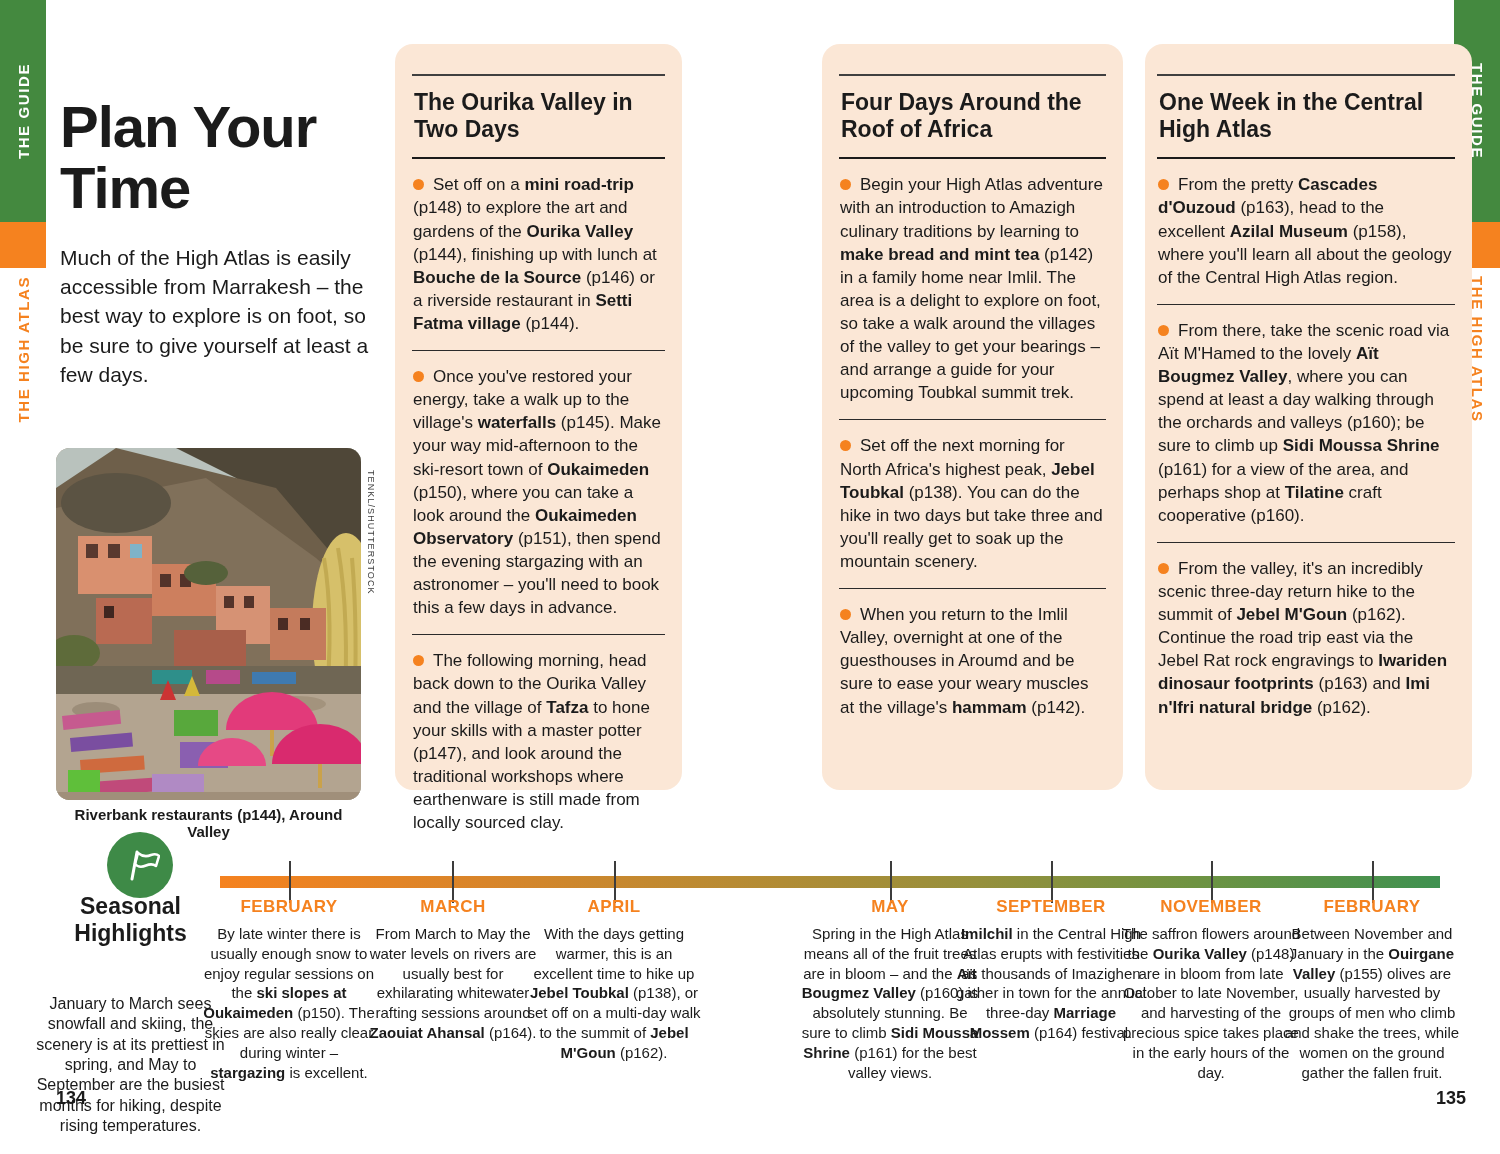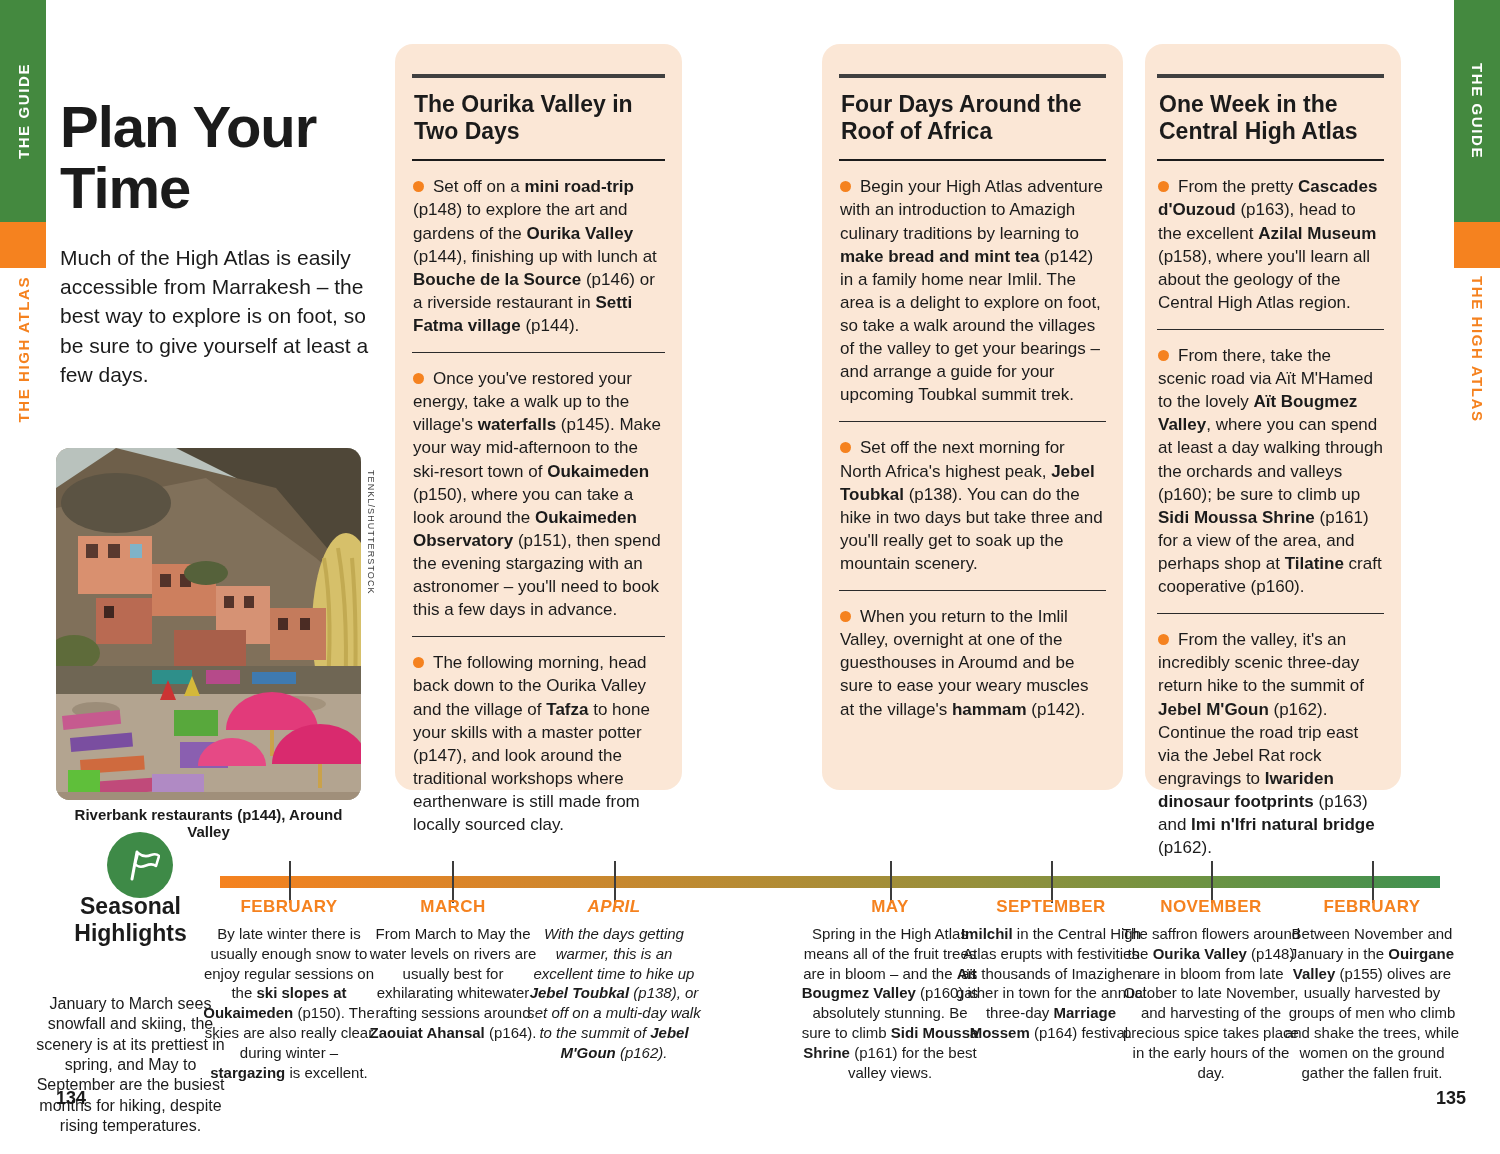--- a/index.html
+++ b/index.html
@@ -24,39 +24,39 @@
   .intro{position:absolute;left:60px;top:243px;width:310px;font-size:21px;line-height:1.39;margin:0;}
   
   .photo{position:absolute;left:56px;top:448px;width:305px;height:352px;border-radius:14px;overflow:hidden;background:#9c8d79;}
   .photo svg{display:block;}
   .credit{position:absolute;left:366px;top:470px;font-size:9px;letter-spacing:1.1px;color:#3c3c3c;writing-mode:vertical-rl;}
   .caption{position:absolute;left:56px;top:806px;width:305px;text-align:center;font-weight:bold;font-size:15px;}
   
   .card{position:absolute;top:44px;height:746px;background:#FBE7D6;border-radius:18px;box-sizing:border-box;padding:30px 17px 20px;}
   .card1{left:395px;width:287px;}
   .card2{left:822px;width:301px;}
-  .card3{left:1145px;width:256px;padding-left:12px;}
-  .card-title{font-size:23px;font-weight:700;line-height:1.16;margin:0;border-top:4px solid #404040;border-bottom:2px solid #1b1b1b;padding:13px 2px 15px;}
+  .card3{left:1145px;width:327px;padding-left:12px;}
+  .card-title{font-size:23px;font-weight:700;line-height:1.16;margin:0;border-top:2px solid #404040;border-bottom:2px solid #1b1b1b;padding:13px 2px 15px;}
   .bullet{margin:0;padding:14px 1px 15px;font-size:17px;line-height:1.36;}
   .bullet:not(.first){border-top:1.5px solid #2b2b2b;}
   .dot{display:inline-block;width:11px;height:11px;border-radius:50%;background:#F5821F;margin-right:9px;}
   
   .flag-badge{position:absolute;left:107px;top:832px;width:66px;height:66px;border-radius:50%;background:#3E8A47;display:flex;align-items:center;justify-content:center;}
   .seasonal-title{position:absolute;left:28px;top:893px;width:205px;text-align:center;font-size:23px;font-weight:700;line-height:1.17;margin:0;}
   .seasonal-intro{position:absolute;left:33px;top:994px;width:195px;text-align:center;font-size:16px;line-height:1.27;margin:0;}
   
   .timeline{position:absolute;left:220px;top:876px;width:1220px;height:12px;
     background:linear-gradient(90deg,#F5821F 0%,#D8852A 22%,#B88B33 42%,#96903C 62%,#6E9342 80%,#3F9150 100%);}
   .tick{position:absolute;top:861px;width:1.5px;height:42px;background:#3c3c3c;}
   .month{position:absolute;text-align:center;}
   .month-name{color:#F5821F;font-weight:700;font-size:17px;letter-spacing:0.4px;margin-bottom:7px;}
   .month-text{font-size:15px;line-height:1.32;}
   .m0{left:203px;top:897px;width:172px;}
   .m1{left:365px;top:897px;width:176px;}
-  .m2{left:526px;top:897px;width:176px;font-style:italic;}
+  .m2{left:526px;top:897px;width:176px;}
   .m3{left:800px;top:897px;width:180px;}
   .m4{left:955px;top:897px;width:192px;}
   .m5{left:1118px;top:897px;width:186px;}
   .m6{left:1279px;top:897px;width:186px;}
   
   .pageno{position:absolute;top:1088px;font-size:18px;font-weight:bold;}
   .pageno.left{left:56px;}
   .pageno.right{right:34px;}
   b{font-weight:700;}
 </style>

